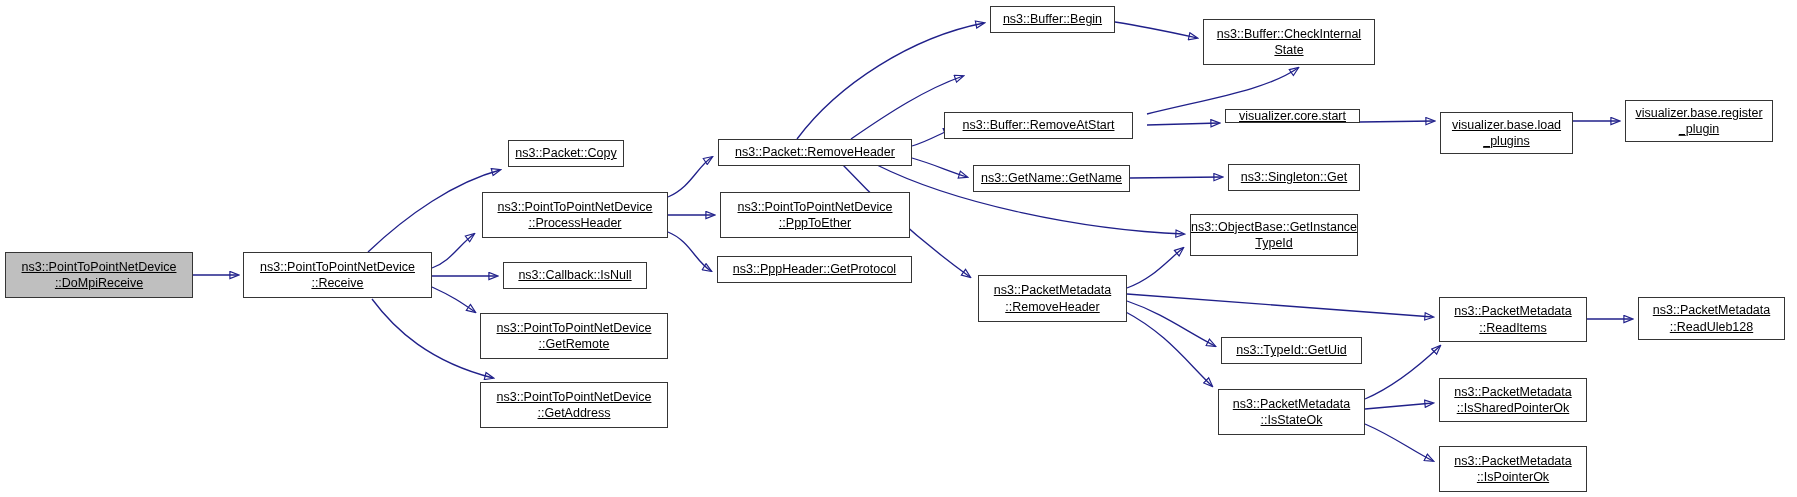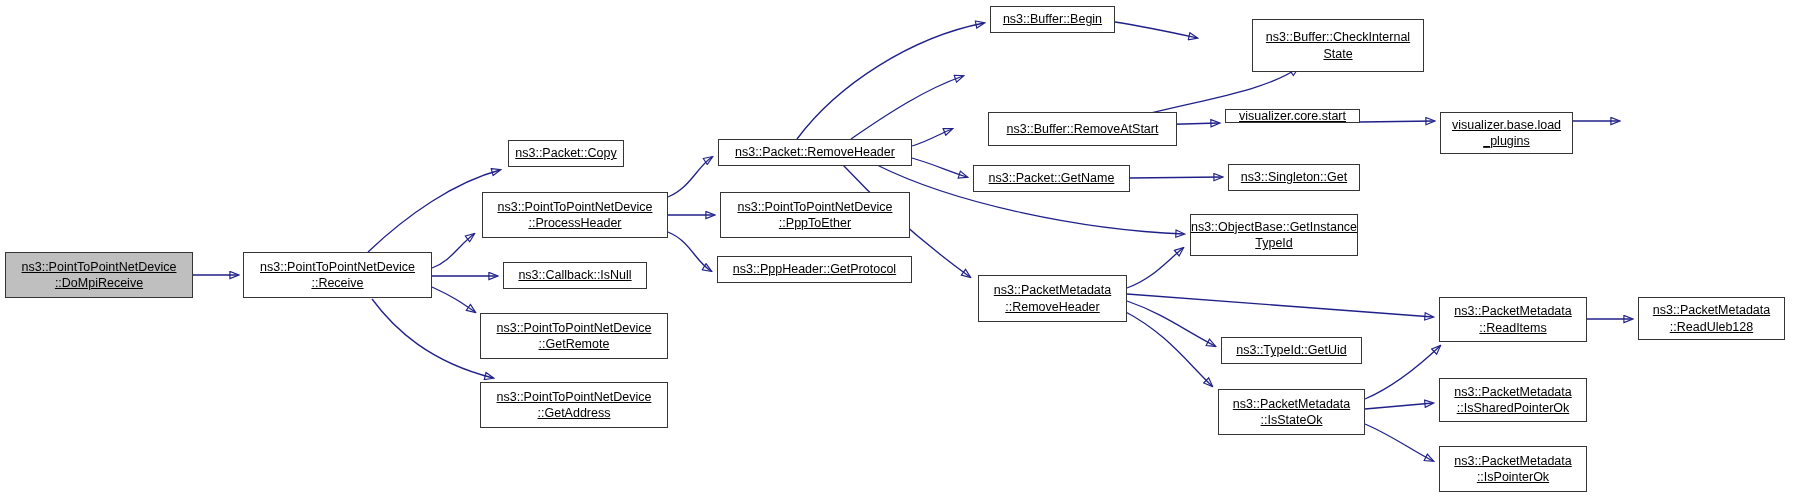--- a/index.html
+++ b/index.html
@@ -70,37 +70,39 @@
   <div class="node" style="left:503px; top:262px; width:144px; height:27px">ns3::Callback::IsNull</div>
   <div class="node" style="left:480px; top:313px; width:188px; height:46px">ns3::PointToPointNetDevice
 ::GetRemote</div>
   <div class="node" style="left:480px; top:382px; width:188px; height:46px">ns3::PointToPointNetDevice
 ::GetAddress</div>
   <div class="node" style="left:718px; top:139px; width:194px; height:27px">ns3::Packet::RemoveHeader</div>
   <div class="node" style="left:720px; top:192px; width:190px; height:46px">ns3::PointToPointNetDevice
 ::PppToEther</div>
   <div class="node" style="left:717px; top:256px; width:195px; height:27px">ns3::PppHeader::GetProtocol</div>
   <div class="node" style="left:990px; top:6px;   width:125px; height:27px">ns3::Buffer::Begin</div>
-  <div class="node" style="left:988px; top:112px; width:189px; height:34px">ns3::Buffer::RemoveAtStart</div>
-  <div class="node" style="left:973px; top:165px; width:157px; height:27px">ns3::Packet::GetName</div>
-  <div class="node" style="left:1252px; top:19px; width:172px; height:53px">ns3::Buffer::CheckInternal
+  <div class="node" style="left:944px; top:112px; width:189px; height:27px">ns3::Buffer::RemoveAtStart</div>
+  <div class="node" style="left:973px; top:165px; width:157px; height:27px">ns3::GetName::GetName</div>
+  <div class="node" style="left:1203px; top:19px; width:172px; height:46px">ns3::Buffer::CheckInternal
 State</div>
   <div class="node" style="left:1225px; top:109px; width:135px; height:14px">visualizer.core.start</div>
   <div class="node" style="left:1228px; top:164px; width:132px; height:27px">ns3::Singleton::Get</div>
   <div class="node" style="left:1190px; top:214px; width:168px; height:42px">ns3::ObjectBase::GetInstance
 TypeId</div>
   <div class="node" style="left:978px; top:275px; width:149px; height:47px">ns3::PacketMetadata
 ::RemoveHeader</div>
   <div class="node" style="left:1221px; top:337px; width:141px; height:27px">ns3::TypeId::GetUid</div>
   <div class="node" style="left:1218px; top:389px; width:147px; height:46px">ns3::PacketMetadata
 ::IsStateOk</div>
   <div class="node" style="left:1439px; top:297px; width:148px; height:45px">ns3::PacketMetadata
 ::ReadItems</div>
   <div class="node" style="left:1439px; top:378px; width:148px; height:44px">ns3::PacketMetadata
 ::IsSharedPointerOk</div>
   <div class="node" style="left:1439px; top:446px; width:148px; height:46px">ns3::PacketMetadata
 ::IsPointerOk</div>
   <div class="node" style="left:1638px; top:297px; width:147px; height:43px">ns3::PacketMetadata
 ::ReadUleb128</div>
   <div class="node" style="left:1440px; top:112px; width:133px; height:42px">visualizer.base.load
 _plugins</div>
+  <div class="node" style="left:1625px; top:100px; width:148px; height:42px">visualizer.base.register
+_plugin</div>
 
 </div>
 
 </body></html>

